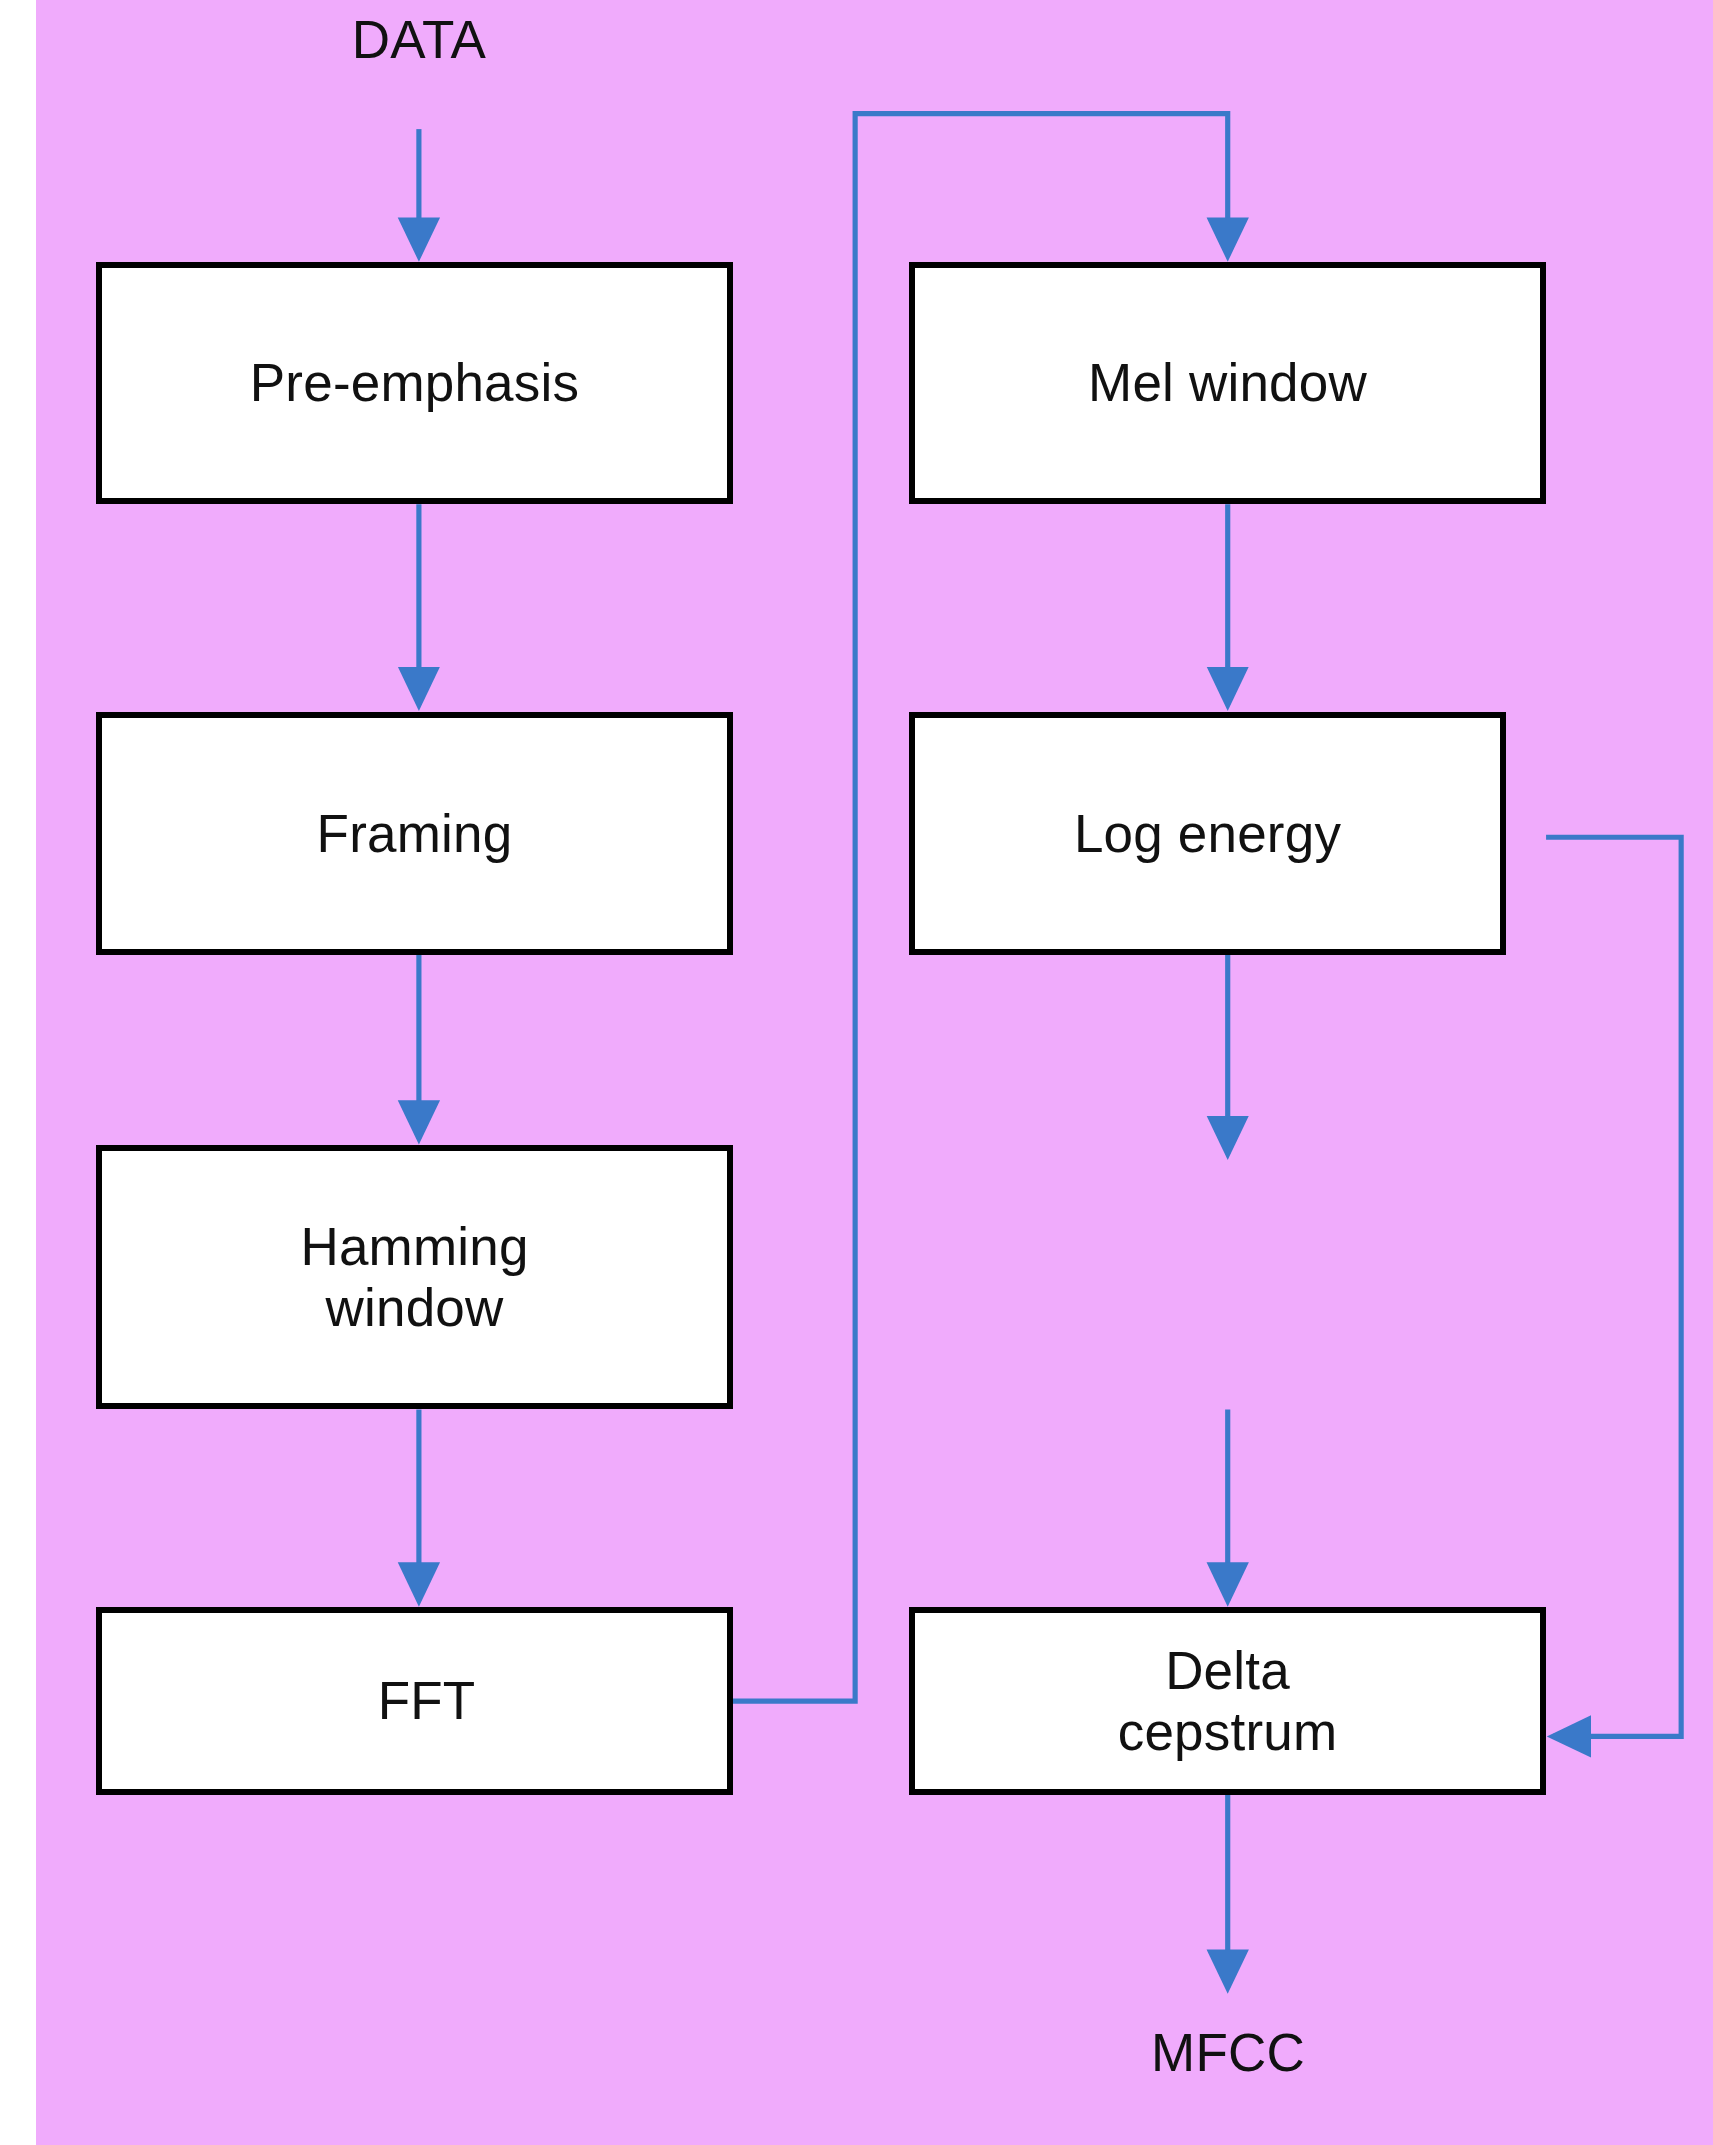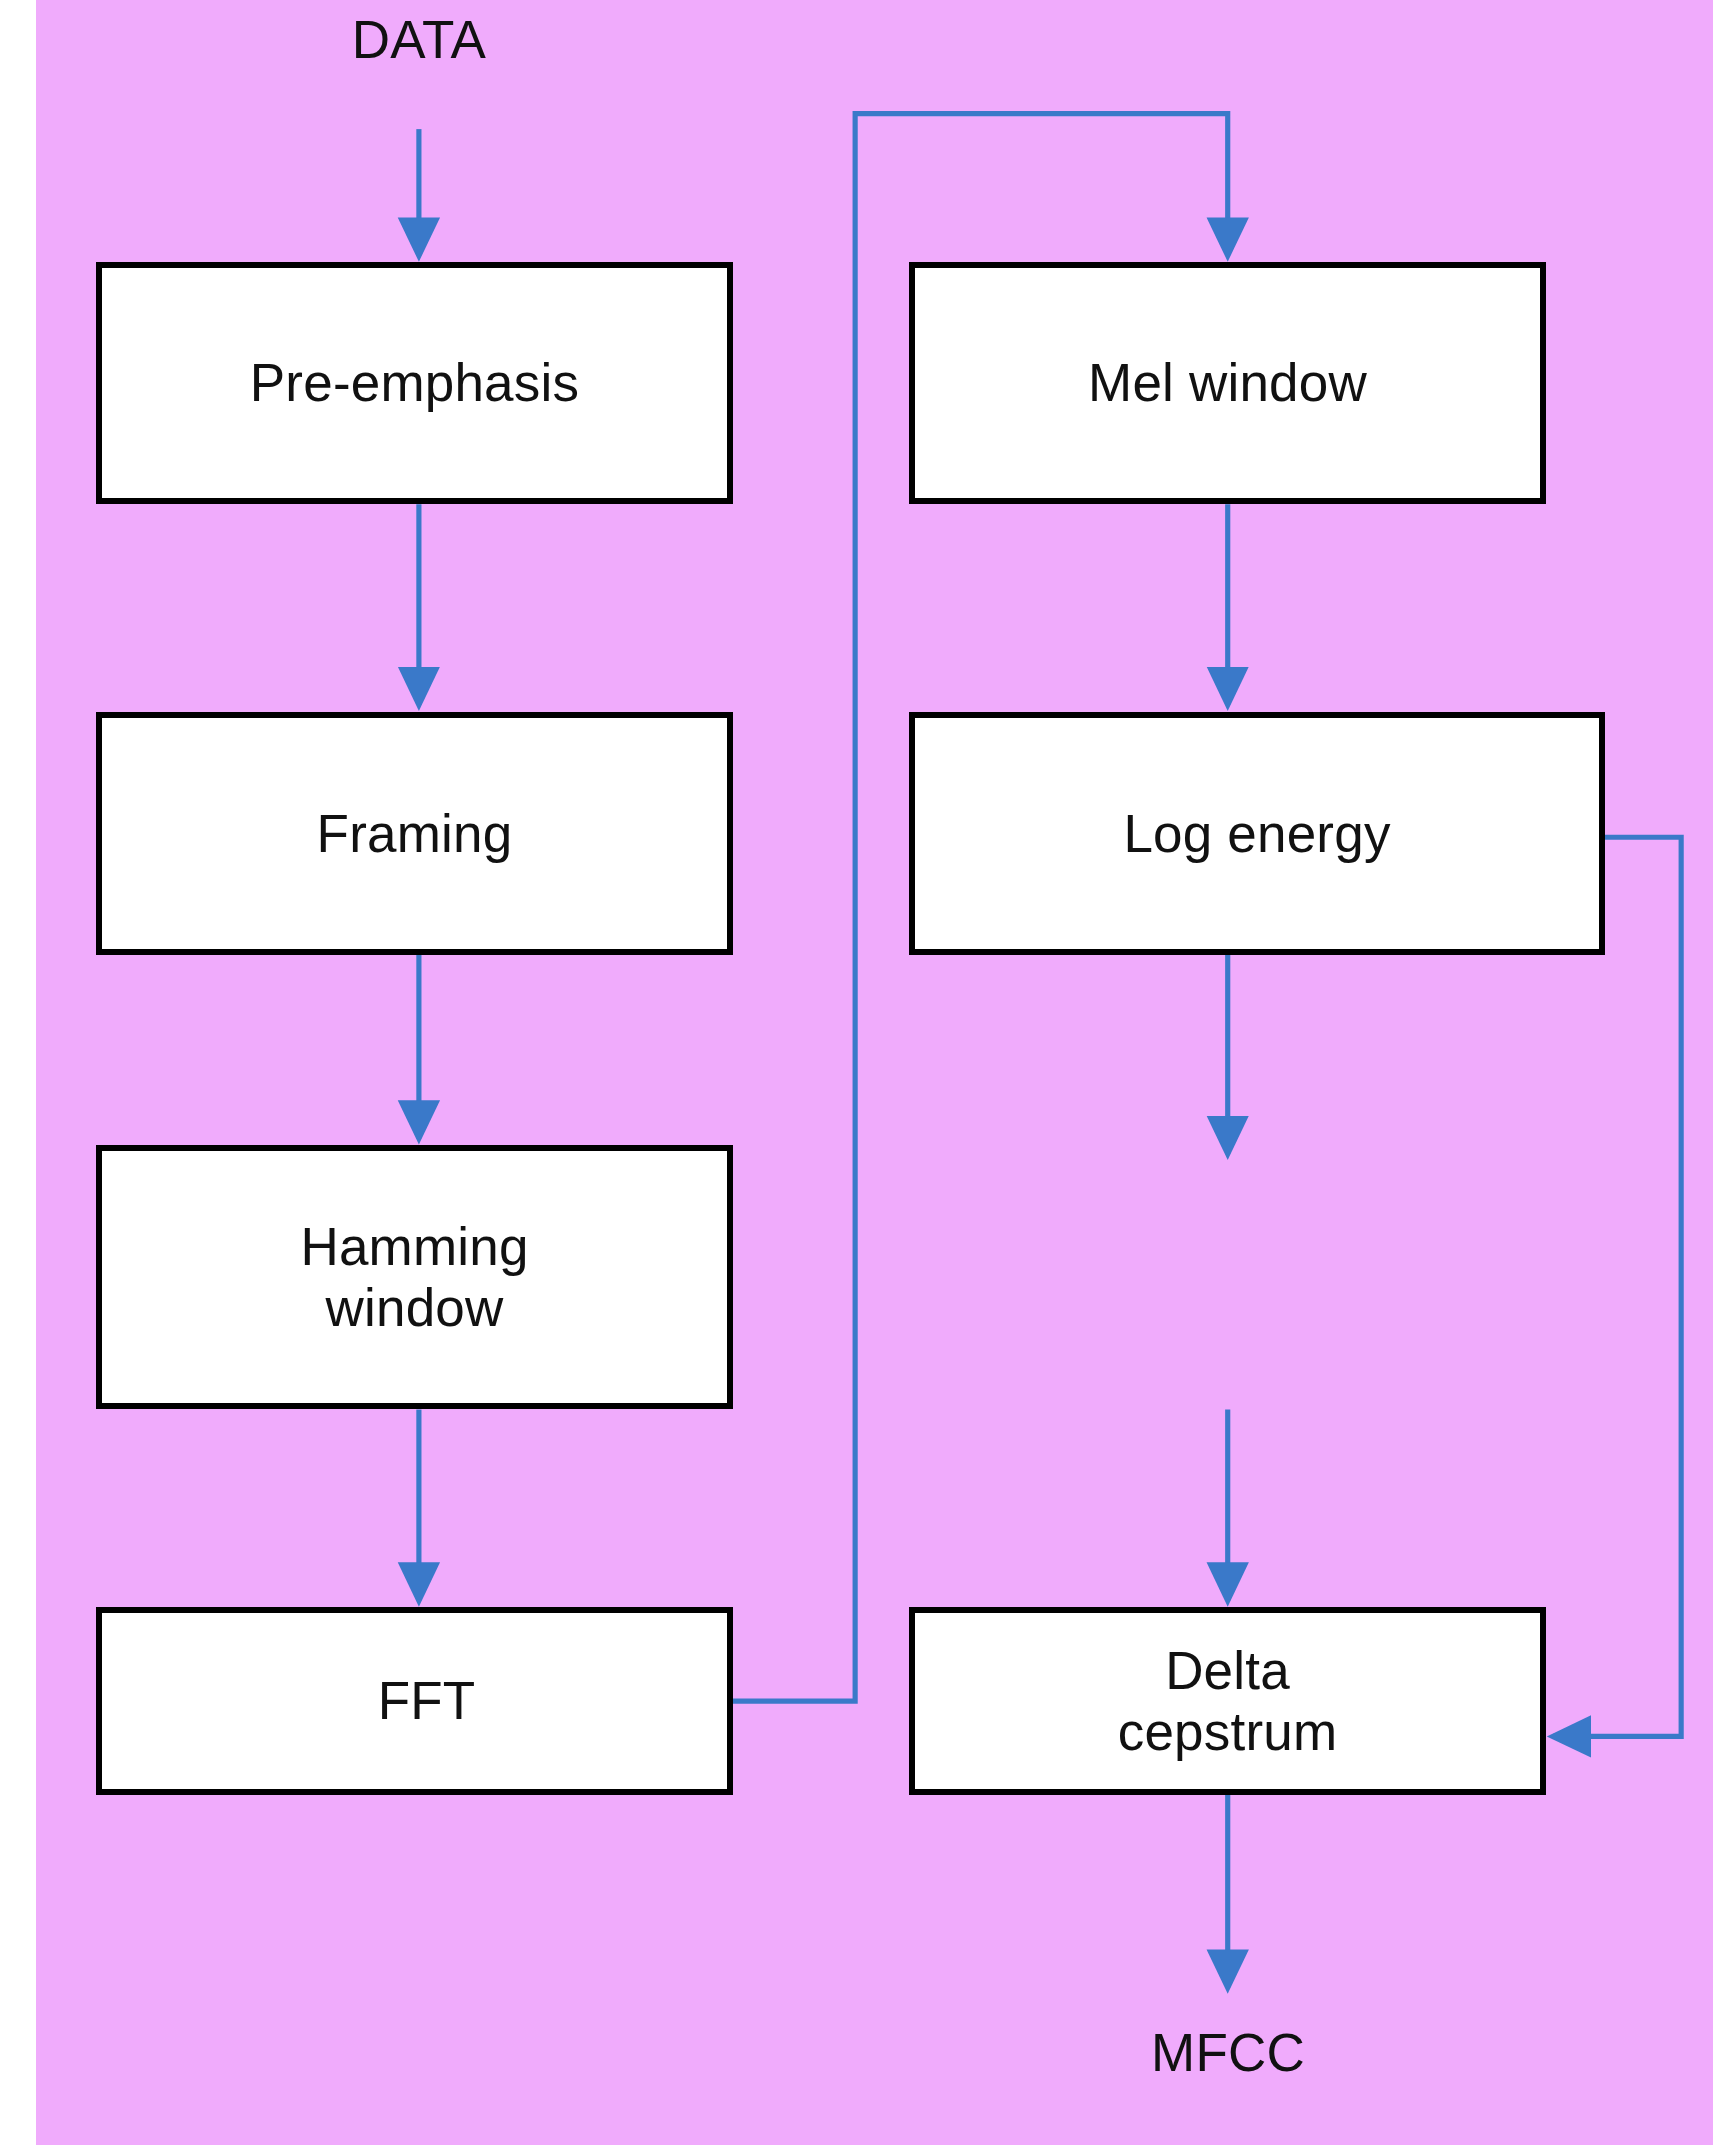--- a/index.html
+++ b/index.html
@@ -66,21 +66,21 @@
   </div>
 
   <div class="node" style="left:60px;top:1607px;width:637px;height:188px;padding-left:24px;">
     <span class="lbl">FFT</span>
   </div>
 
   <div class="node" style="left:873px;top:262px;width:637px;height:242px;">
     <span class="lbl">Mel window</span>
   </div>
 
-  <div class="node" style="left:873px;top:712px;width:696px;height:243px;">
+  <div class="node" style="left:873px;top:712px;width:597px;height:243px;">
     <span class="lbl">Log energy</span>
   </div>
 
 
   <div class="node" style="left:873px;top:1607px;width:637px;height:188px;">
     <span class="lbl">Delta
 cepstrum</span>
   </div>
 
 </div>

